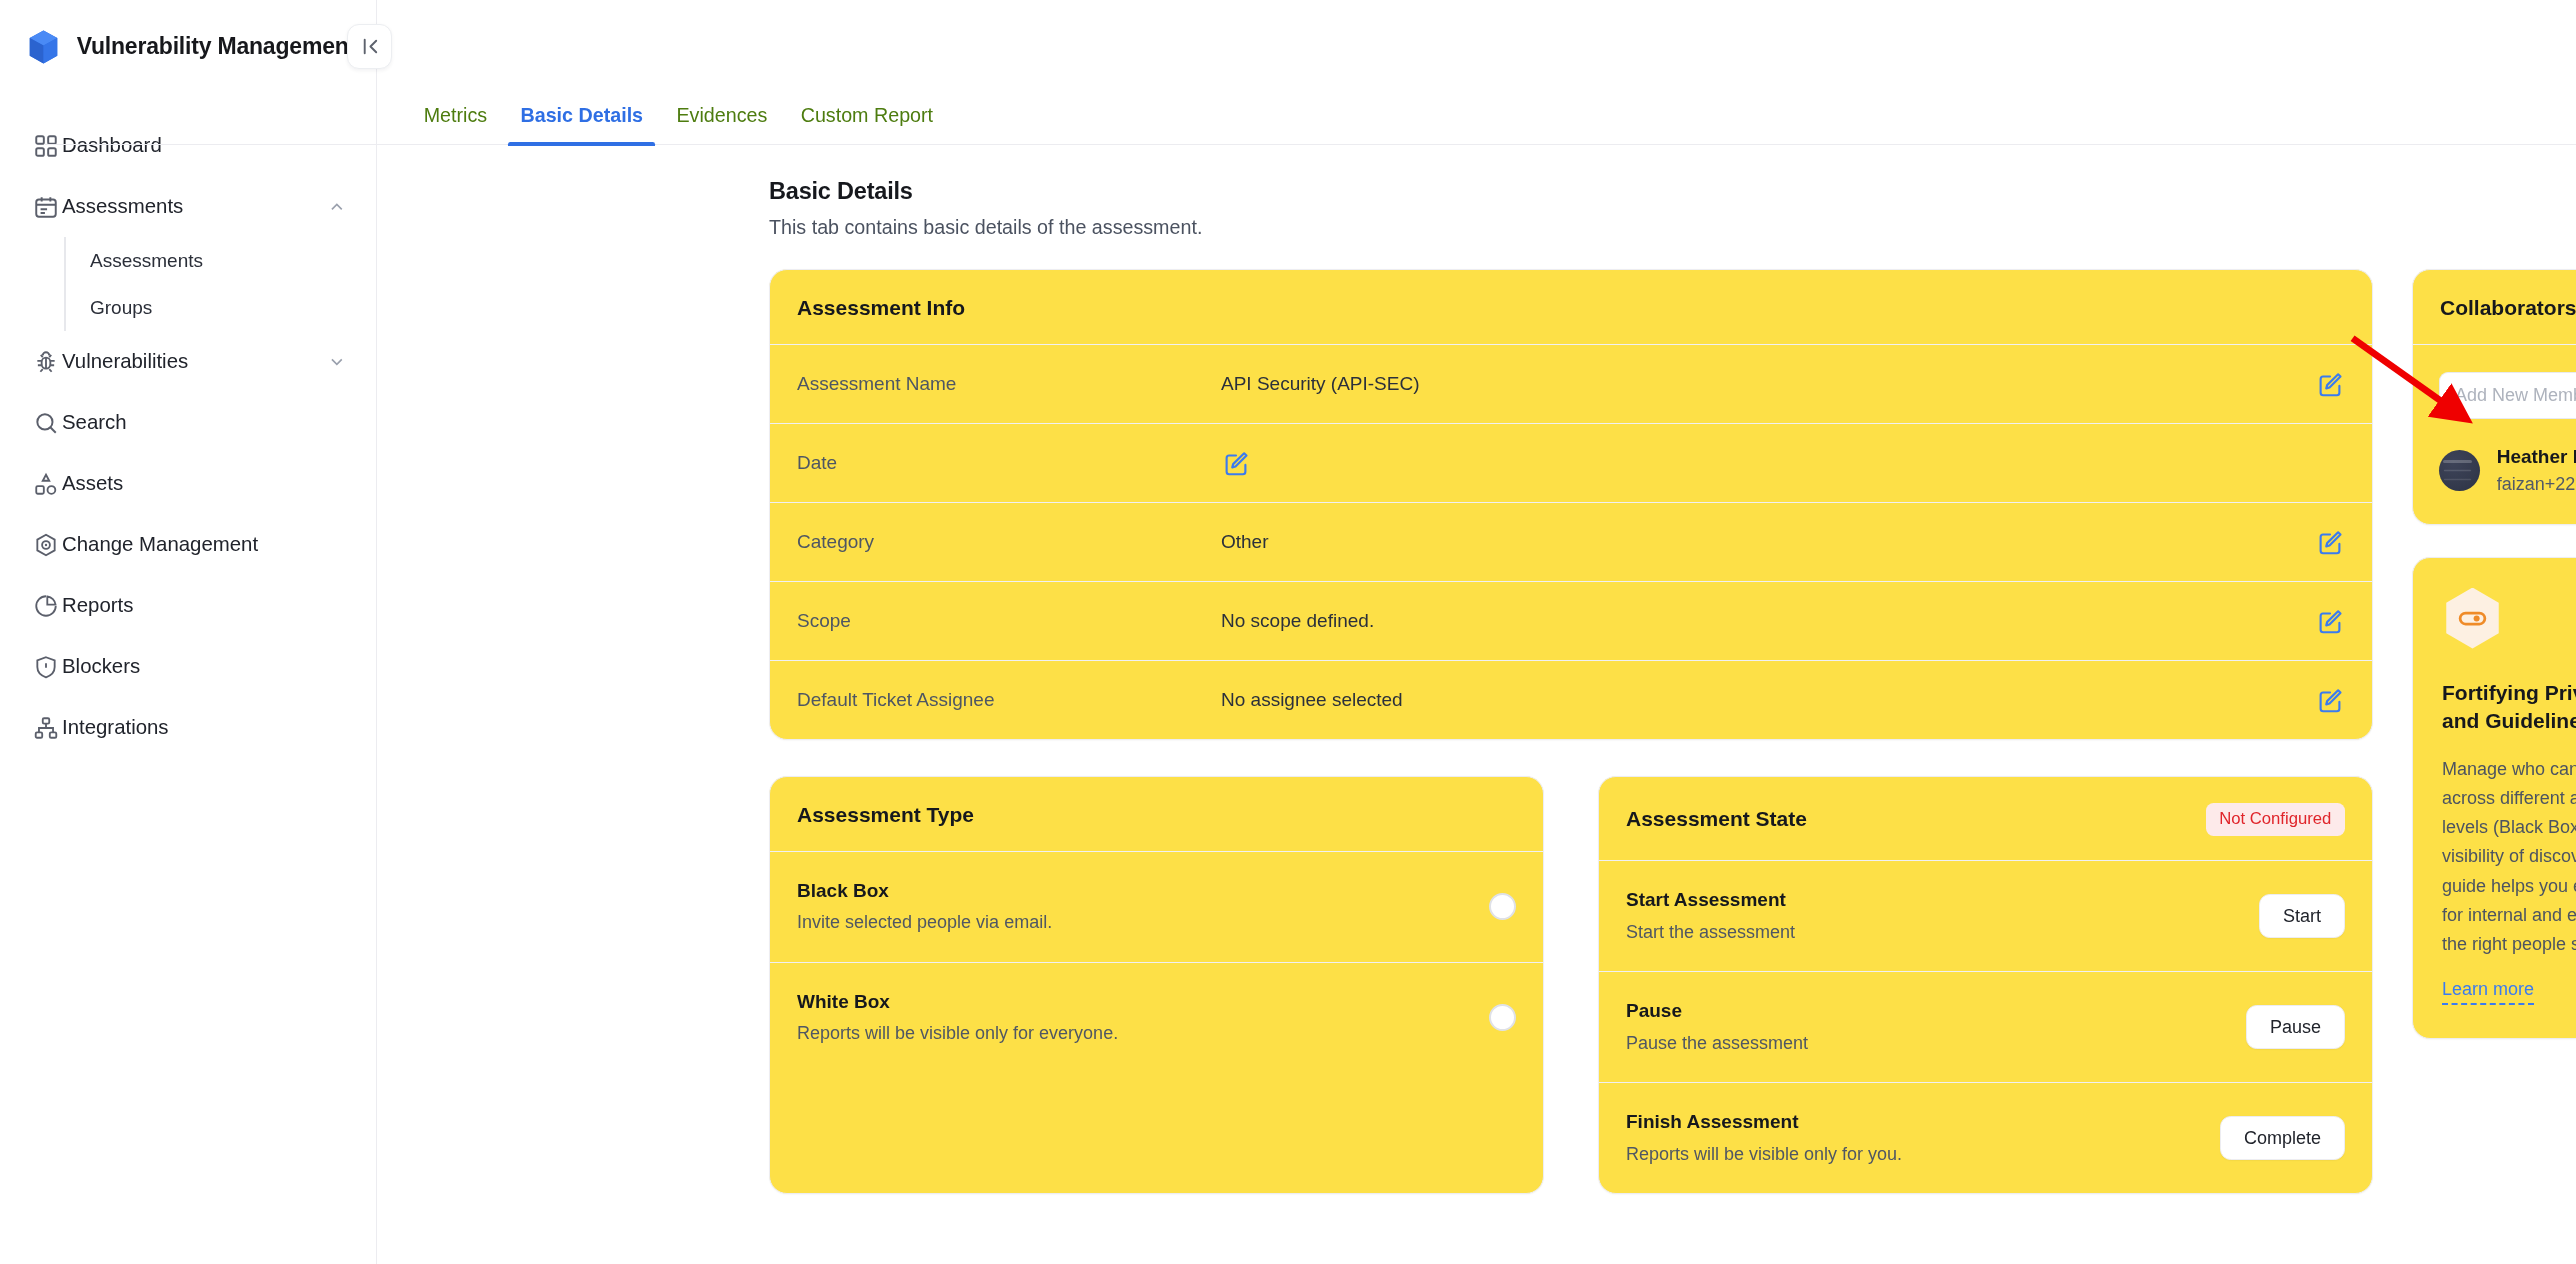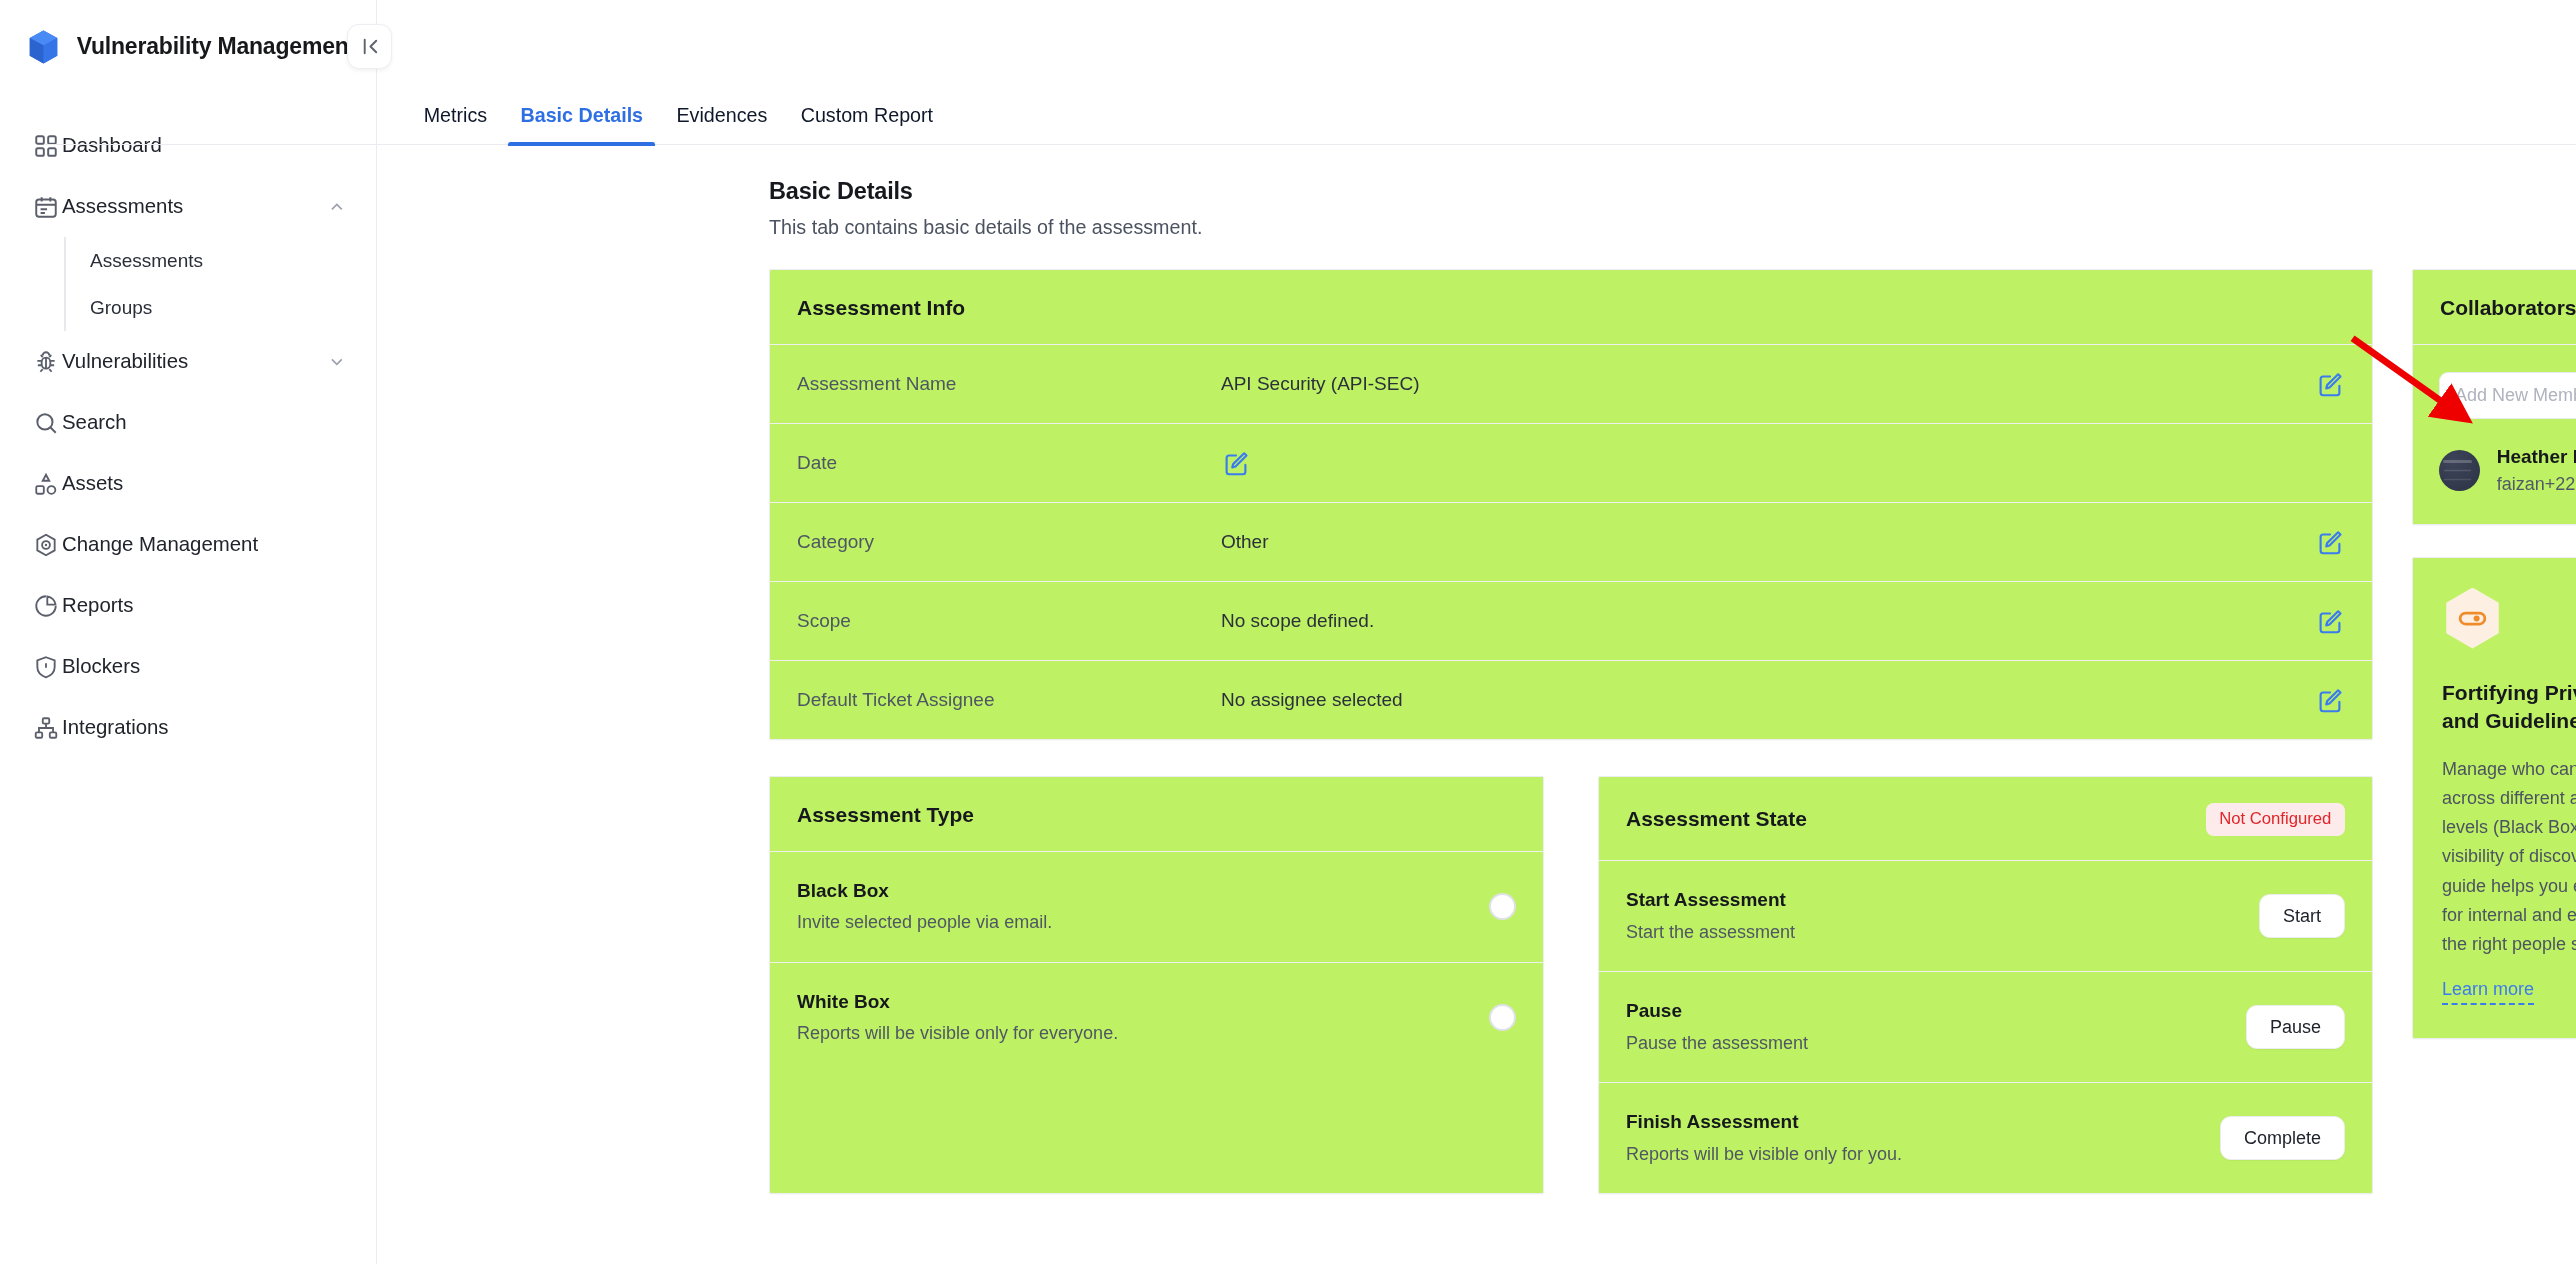--- a/index.html
+++ b/index.html
@@ -72,21 +72,21 @@
   
   .tabs-wrap { padding-left: 30px; }
   .tabs {
     display: flex; align-items: flex-end; gap: 0;
     border-bottom: 1.5px solid #ececf0;
     height: 53px;
     padding-left: 362px;
     margin-left: -362px;
   }
   .tab {
-    font-size: 19.7px; color: #0f172a; padding: 0 16.7px 16.7px 16.7px;
+    font-size: 19.7px; color: #4d7c0f; padding: 0 16.7px 16.7px 16.7px;
     cursor: pointer; white-space: nowrap; position: relative;
   }
   .tab.active { color: #2f6fe4; font-weight: 600; }
   .tab.active::after {
     content:""; position:absolute; left: 4.5px; right: 4.5px; bottom: -1.5px;
     height: 3.8px; background: #2f6fe4; border-radius: 2.3px 2.3px 0 0;
   }
 
   
   .page-head {
@@ -98,21 +98,21 @@
 
   
   .content {
     margin-left: 392px; margin-right: 30px; margin-top: 30px;
     display: flex; gap: 39px; align-items: flex-start;
   }
   .col-left { width: 1604px; flex: 0 0 1604px; }
   .col-right { width: 524px; flex: 0 0 524px; }
 
   .card {
-    background: #bef264; border: 1.5px solid #ededf1; border-radius: 2px;
+    background: #fde047; border: 1.5px solid #ededf1; border-radius: 18px;
     box-shadow: 0 0.8px 1.5px rgba(16,24,40,.03);
     overflow: hidden;
   }
   .card-head {
     padding: 26px 27px 24px 27px;
     display: flex; align-items: center;
   }
   .card-title { font-size: 21px; font-weight: 700; color: #16181d; }
   .badge {
     margin-left: auto;

